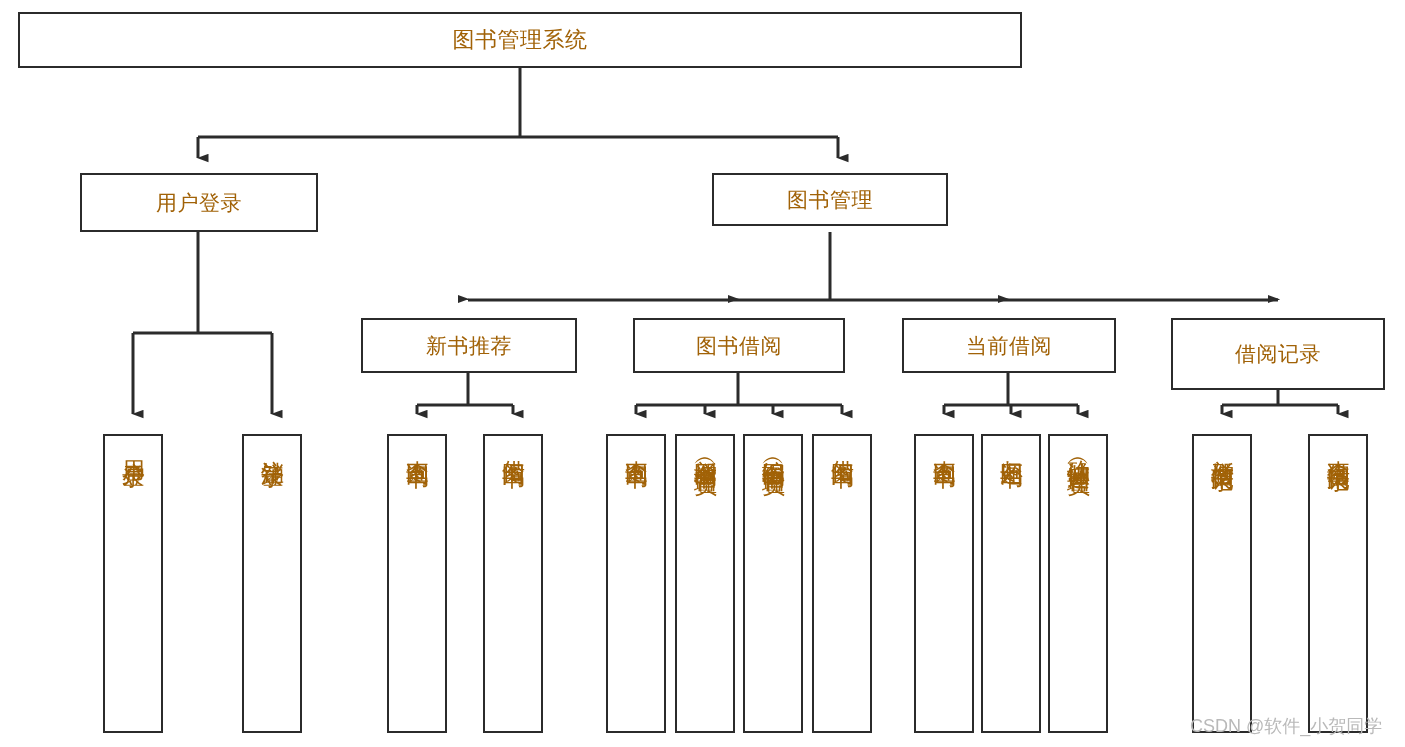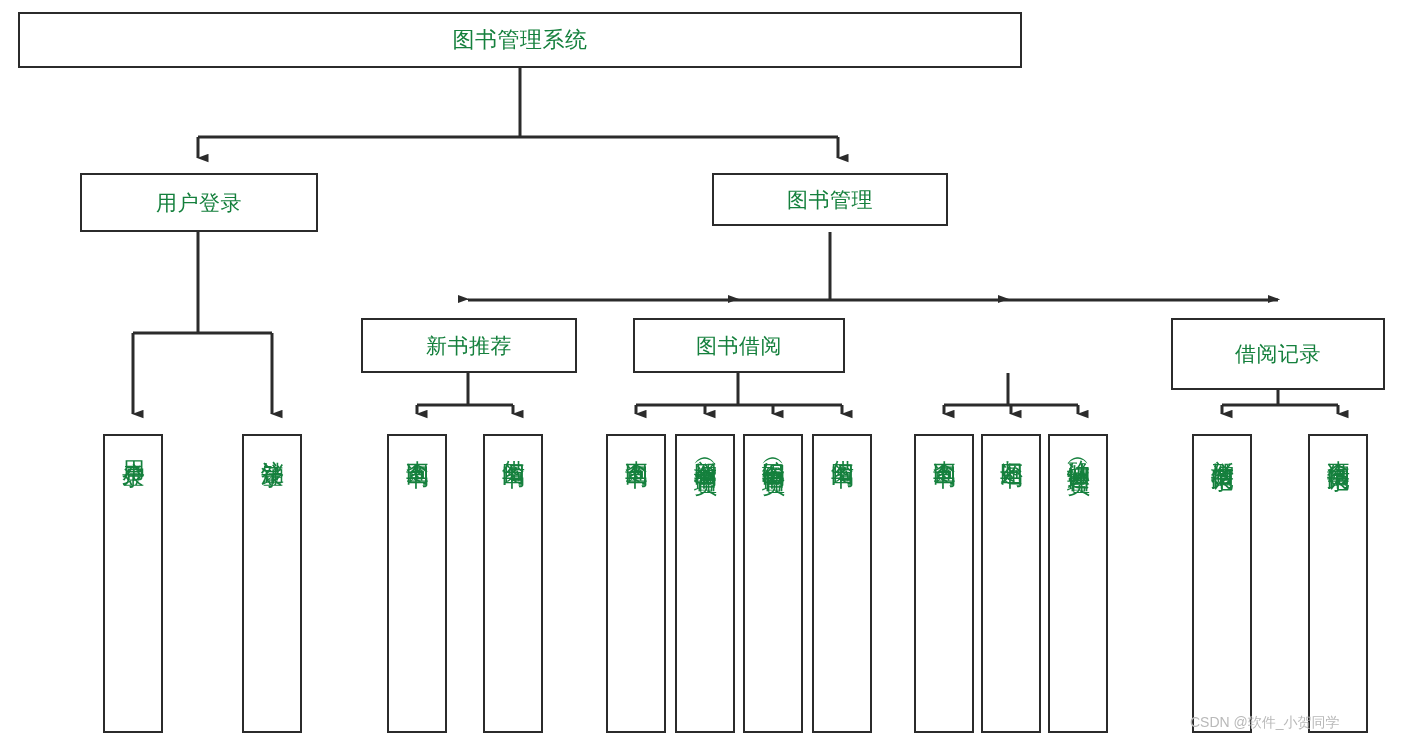--- a/index.html
+++ b/index.html
@@ -25,21 +25,21 @@
     height: 747px;
   }
   .node {
     position: absolute;
     box-sizing: border-box;
     background: #ffffff;
     border: 2px solid #2b2b2b;
     display: flex;
     align-items: center;
     justify-content: center;
-    color: #15803d;
+    color: #a16207;
     z-index: 2;
   }
   .node-label {
     line-height: 1.22;
     letter-spacing: 0.5px;
     white-space: nowrap;
   }
   
   .node.horiz .node-label {
     font-size: 21px;
@@ -57,21 +57,21 @@
   .node.vert .node-label {
     writing-mode: vertical-rl;
     text-orientation: upright;
     font-size: 23px;
     line-height: 1.04;
     letter-spacing: 2px;
     white-space: nowrap;
   }
   .watermark {
     position: absolute;
-    font-size: 14px;
+    font-size: 18px;
     color: #b9b9b9;
     white-space: nowrap;
     z-index: 5;
     font-family: "Liberation Sans", "DejaVu Sans", sans-serif;
   }
 </style>
 </head>
 <body>
 
 <div id="canvas">
@@ -136,20 +136,23 @@
   <div class="node horiz" style="left:712px; top:173px; width:236px; height:53px;">
     <span class="node-label">图书管理</span>
   </div>
 
   <div class="node horiz" style="left:633px; top:318px; width:212px; height:55px;">
     <span class="node-label">图书借阅</span>
   </div>
   <div class="node horiz" style="left:361px; top:318px; width:216px; height:55px;">
     <span class="node-label">新书推荐</span>
   </div>
+  <div class="node horiz" style="left:902px; top:318px; width:214px; height:55px;">
+    <span class="node-label">当前借阅</span>
+  </div>
   <div class="node horiz" style="left:1171px; top:318px; width:214px; height:72px;">
     <span class="node-label">借阅记录</span>
   </div>
 
   <div class="node vert" style="left:103px; top:434px; width:60px; height:299px;">
     <span class="node-label">用户登录</span>
   </div>
   <div class="node vert" style="left:242px; top:434px; width:60px; height:299px;">
     <span class="node-label">注销登录</span>
   </div>

